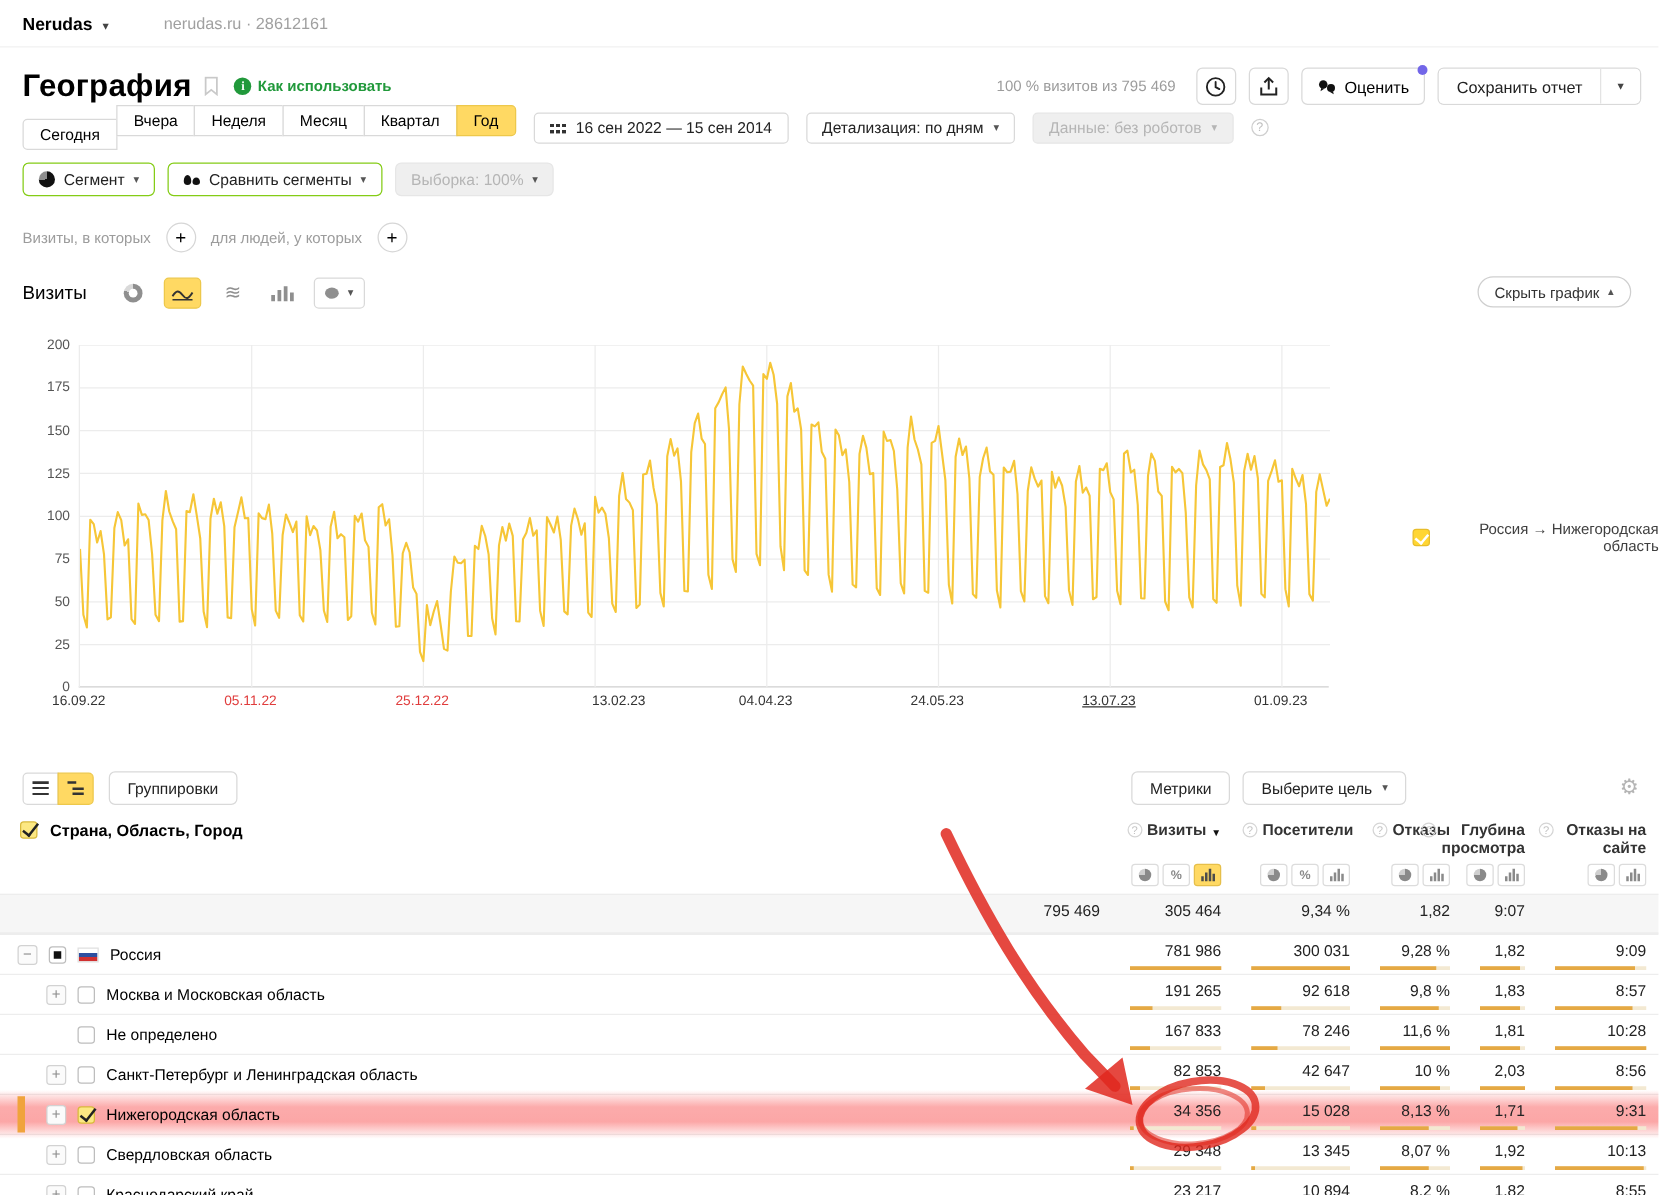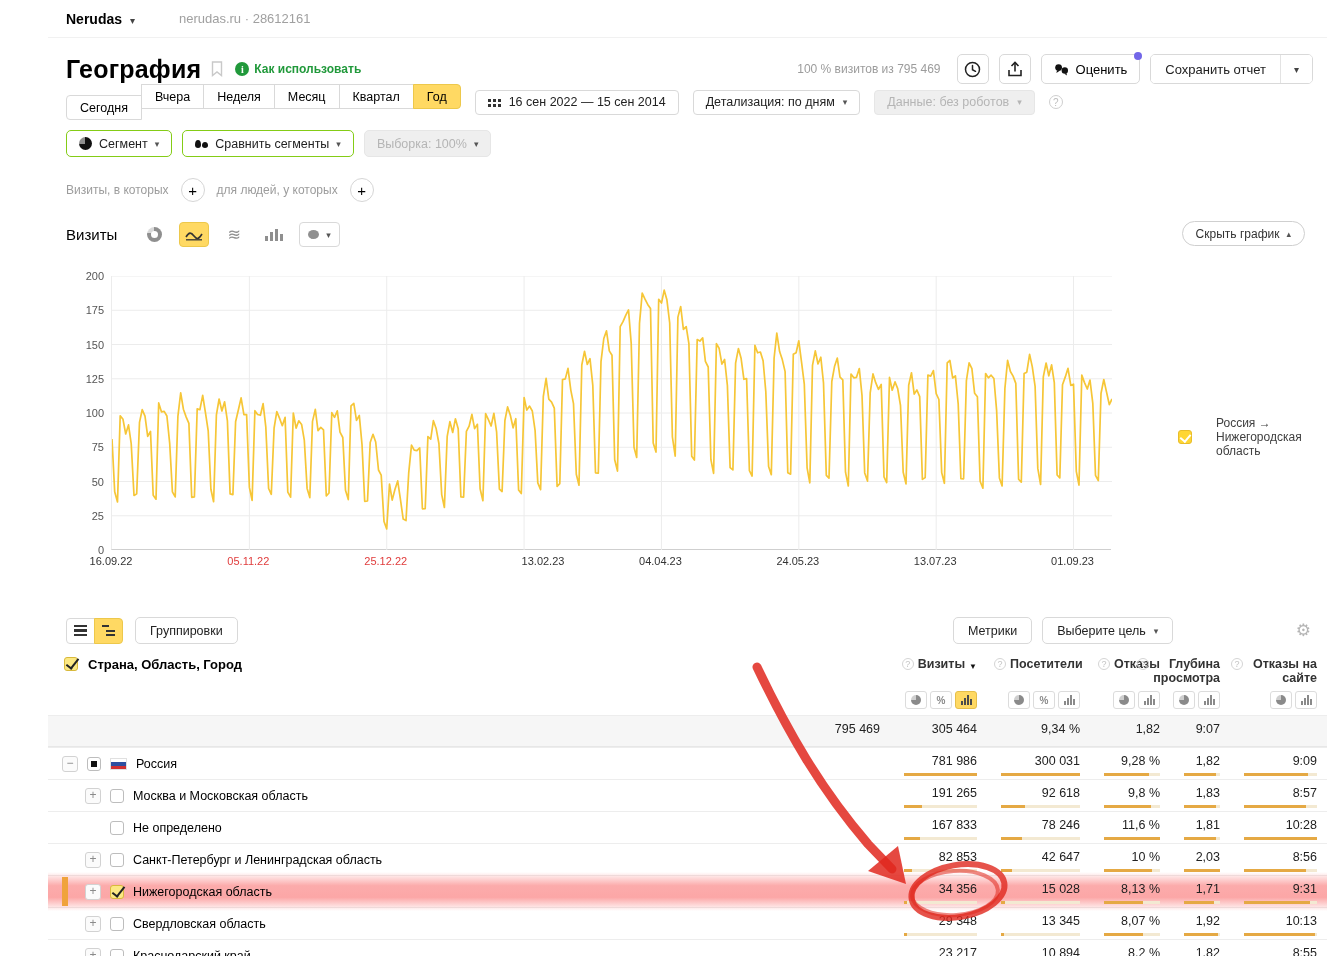--- a/index.html
+++ b/index.html
@@ -1,18 +1,18 @@
 <!DOCTYPE html>
 <html><head>
 <meta charset="utf-8">
 <style>
   * { margin:0; padding:0; box-sizing:border-box; }
   html,body { background:#fff; }
   body { font-family:"Liberation Sans","DejaVu Sans",sans-serif; color:#222; }
-  .page { position:relative; width:1327px; height:956px; background:#fff; overflow:hidden;padding-left:48px; }
+  .page { position:relative; width:1327px; height:956px; background:#fff; overflow:hidden; }
 
   
   .topbar { height:38px; display:flex; align-items:center; padding-left:18px; border-bottom:1px solid #f1f1f1; }
   .counter-name { font-size:14px; font-weight:bold; color:#000; cursor:pointer; }
   .counter-name .chev { font-size:10px; color:#444; margin-left:4px; }
   .site-info { margin-left:44px; font-size:13px; color:#a0a0a0; }
 
   
   .report-header { margin-top:14px; height:34px; display:flex; align-items:center; padding:0 14px 0 18px; }
   .report-title { font-size:25px; font-weight:bold; color:#000; letter-spacing:0.2px; }
@@ -74,21 +74,21 @@
   .bubble-ic { width:11px; height:9px; background:#8f8f8f; border-radius:50%; position:relative; }
   .bubble-ic::after { content:""; position:absolute; left:1px; bottom:-3px; border:3px solid transparent; border-top-color:#8f8f8f; }
   .hide-chart { position:absolute; right:22px; top:0; height:25px; border:1px solid #cfcfcf; border-radius:13px; background:#fff; font-size:12px; color:#333; display:flex; align-items:center; gap:7px; padding:0 13px; cursor:pointer; }
 
   
   .chart-wrap { position:relative; margin-top:28px; height:296px; }
   .plot { position:absolute; left:63px; top:0; width:1000px; height:274px; border-bottom:1px solid #cfcfcf; border-left:1px solid #ececec; }
   .ylabel { position:absolute; width:30px; text-align:right; font-size:11px; color:#555; left:26px; }
   .xlabel { position:absolute; top:279px; font-size:11px; color:#333; transform:translateX(-50%); white-space:nowrap; }
   .xlabel.red { color:#e03c3c; }
-  .legend { position:absolute; left:1130px; top:140px; display:flex; align-items:center; gap:24px; }
+  .legend { position:absolute; left:1130px; top:140px; display:flex; align-items:center; gap:24px;text-align:right; }
   .legend-label { font-size:12px; color:#404040; }
   .cb { width:14px; height:14px; border:1px solid #bdbdbd; border-radius:3px; background:#fff; position:relative; flex:0 0 auto; cursor:pointer; }
   .cb.yellow { background:#ffd633; border-color:#e8bd2a; }
   .cb.yellow::after { content:""; position:absolute; left:3px; top:1px; width:5px; height:8px; border:solid #fff; border-width:0 2px 2px 0; transform:rotate(40deg); }
   .cb.checked::after { content:""; position:absolute; left:4px; top:-2px; width:5px; height:11px; border:solid #222; border-width:0 2px 2px 0; transform:rotate(38deg); }
   .cb.checked { background:#fce883; border-color:#d8b93c; }
   .cb.indet::after { content:""; position:absolute; left:3px; top:3px; width:6px; height:6px; background:#111; }
 
   
   .table-toolbar { margin-top:45px; height:27px; position:relative; padding-left:18px; display:flex; align-items:center; }
@@ -321,21 +321,21 @@
           <polyline points="0.0,163.1 2.7,215.8 5.5,225.9 8.2,139.8 11.0,143.3 13.7,158.0 16.5,148.9 19.2,167.5 22.0,219.5 24.7,217.8 27.5,146.4 30.2,133.7 33.0,140.1 35.7,160.4 38.5,155.4 41.2,219.3 44.0,223.2 46.7,126.9 49.5,135.9 52.2,135.4 54.9,140.0 57.7,167.4 60.4,215.8 63.2,220.9 65.9,140.3 68.7,116.8 71.4,133.2 74.2,141.1 76.9,147.4 79.7,221.3 82.4,220.9 85.2,132.9 87.9,133.7 90.7,119.4 93.4,136.3 96.2,154.8 98.9,213.2 101.6,225.7 104.4,138.8 107.1,123.0 109.9,135.0 112.6,125.8 115.4,144.9 118.1,217.9 120.9,218.6 123.6,145.8 126.4,133.8 129.1,121.9 131.9,138.6 134.6,138.5 137.4,211.4 140.1,224.4 142.9,134.7 145.6,138.5 148.4,139.3 151.1,127.7 153.8,150.9 156.6,212.5 159.3,218.3 162.1,152.0 164.8,135.6 167.6,142.4 170.3,149.7 173.1,141.3 175.8,216.2 178.6,221.2 181.3,137.0 184.1,152.1 186.8,144.8 189.6,148.4 192.3,164.1 195.1,212.4 197.8,221.6 200.5,145.4 203.3,133.4 206.0,154.6 208.8,151.4 211.5,153.8 214.3,220.0 217.0,217.0 219.8,136.6 222.5,141.3 225.3,134.8 228.0,156.2 230.8,161.5 233.5,214.2 236.3,223.6 239.0,129.8 241.8,127.4 244.5,144.4 247.3,139.4 250.0,168.3 252.7,225.3 255.5,225.0 258.2,166.6 261.0,158.3 263.7,166.0 266.5,194.0 269.2,199.1 272.0,245.5 274.7,252.9 277.5,208.0 280.2,224.1 283.0,213.2 285.7,204.9 288.5,223.8 291.2,243.1 294.0,244.5 296.7,197.2 299.5,169.2 302.2,174.2 304.9,174.6 307.7,171.8 310.4,232.8 313.2,232.7 315.9,160.6 318.7,163.2 321.4,144.7 324.2,152.8 326.9,167.5 329.7,218.6 332.4,231.5 335.2,160.3 337.9,145.6 340.7,156.5 343.4,142.8 346.2,152.7 348.9,221.0 351.6,221.2 354.4,155.4 357.1,150.2 359.9,138.4 362.6,152.6 365.4,148.3 368.1,212.7 370.9,224.7 373.6,137.7 376.4,143.6 379.1,150.0 381.9,137.3 384.6,155.9 387.4,213.1 390.1,215.5 392.9,144.5 395.6,130.9 398.4,139.5 401.1,151.8 403.8,142.7 406.6,214.1 409.3,217.6 412.1,121.5 414.8,134.1 417.6,130.1 420.3,135.0 423.1,154.6 425.8,206.9 428.6,213.6 431.3,120.7 434.1,102.4 436.8,123.2 439.6,126.1 442.3,132.1 445.1,210.4 447.8,207.6 450.5,103.6 453.3,102.9 456.0,92.4 458.8,114.1 461.5,127.6 464.3,198.3 467.0,209.2 469.8,89.0 472.5,75.3 475.3,88.5 478.0,82.7 480.8,109.3 483.5,196.8 486.3,197.1 489.0,85.7 491.8,62.5 494.5,54.9 497.3,74.9 500.0,79.2 502.7,183.8 505.5,195.1 508.2,50.6 511.0,45.7 513.7,39.4 516.5,33.9 519.2,67.2 522.0,171.3 524.7,181.5 527.5,47.4 530.2,17.2 533.0,23.2 535.7,28.4 538.5,32.5 541.2,167.1 544.0,176.1 546.7,23.3 549.5,27.1 552.2,14.2 554.9,23.8 557.7,47.0 560.4,161.0 563.2,180.1 565.9,41.1 568.7,30.5 571.4,53.4 574.2,50.7 576.9,67.6 579.7,180.3 582.4,184.0 585.2,63.6 587.9,65.1 590.7,61.9 593.4,85.4 596.2,91.0 598.9,183.7 601.6,197.3 604.4,67.7 607.1,72.2 609.9,88.1 612.6,83.5 615.4,109.6 618.1,191.6 620.9,193.9 623.6,87.1 626.4,72.6 629.1,82.3 631.9,103.3 634.6,102.5 637.4,194.6 640.1,200.0 642.9,69.3 645.6,76.8 648.4,76.0 651.1,84.8 653.8,115.6 656.6,190.6 659.3,198.7 662.1,82.0 664.8,57.2 667.6,75.6 670.3,83.6 673.1,95.6 675.8,196.7 678.6,198.2 681.3,78.3 684.1,76.7 686.8,64.8 689.6,86.6 692.3,108.2 695.1,191.8 697.8,206.8 700.5,89.4 703.3,74.8 706.0,88.0 708.8,81.2 711.5,106.9 714.3,199.3 717.0,202.2 719.8,105.5 722.5,90.6 725.3,82.1 728.0,101.1 730.8,103.8 733.5,196.2 736.3,210.0 739.0,98.0 741.8,101.8 744.5,101.3 747.3,92.6 750.0,119.3 752.7,196.9 755.5,205.1 758.2,116.8 761.0,97.9 763.7,106.7 766.5,113.3 769.2,108.4 772.0,200.9 774.7,206.6 777.5,101.4 780.2,114.2 783.0,105.9 785.7,112.6 788.5,129.5 791.2,196.3 794.0,207.9 796.7,109.2 799.5,96.8 802.2,118.1 804.9,114.0 807.7,120.6 810.4,203.4 813.2,201.6 815.9,99.1 818.7,100.1 821.4,94.6 824.2,117.7 826.9,123.5 829.7,196.6 832.4,207.3 835.2,86.9 837.9,84.5 840.7,102.0 843.4,99.8 846.2,128.0 848.9,202.6 851.6,202.8 854.4,104.6 857.1,86.9 859.9,92.7 862.6,117.2 865.4,120.7 868.1,205.2 870.9,212.2 873.6,97.5 876.4,101.9 879.1,99.2 881.9,102.5 884.6,134.1 887.4,201.9 890.1,209.9 892.9,112.4 895.6,84.4 898.4,95.5 901.1,100.1 903.8,107.4 906.6,203.2 909.3,206.2 912.1,97.6 914.8,96.2 917.6,78.4 920.3,90.9 923.1,110.3 925.8,192.4 928.6,208.5 931.3,100.9 934.1,87.0 936.8,99.8 939.6,88.9 942.3,106.6 945.1,199.0 947.8,201.9 950.5,108.7 953.3,100.9 956.0,92.3 958.8,109.4 961.5,108.2 964.3,195.3 967.0,209.1 969.8,99.1 972.5,106.6 975.3,113.0 978.0,104.0 980.8,127.3 983.5,199.3 986.3,204.5 989.0,117.5 991.8,103.5 994.5,115.9 997.3,128.6 1000.0,122.9" fill="none" stroke="#f6c637" stroke-width="1.7" stroke-linejoin="round"></polyline>
         </svg>
     </div>
     <div id="xlabels">
         <span class="xlabel" style="left: 63px;">16.09.22</span>
         <span class="xlabel red" style="left: 200.363px;">05.11.22</span>
         <span class="xlabel red" style="left: 337.725px;">25.12.22</span>
         <span class="xlabel" style="left: 495px;">13.02.23</span>
         <span class="xlabel" style="left: 612.451px;">04.04.23</span>
         <span class="xlabel" style="left: 749.813px;">24.05.23</span>
-        <span class="xlabel" style="left: 887.176px;">13.07.23</span>
+        <span class="xlabel" style="left: 887.176px; text-decoration: underline;">13.07.23</span>
         <span class="xlabel" style="left: 1024.54px;">01.09.23</span>
       </div>
     <div class="legend">
       <span class="cb yellow"></span>
       <span class="legend-label">Россия → Нижегородская область</span>
     </div>
   </div>
 
   <div class="table-toolbar">
     <div class="view-seg">

